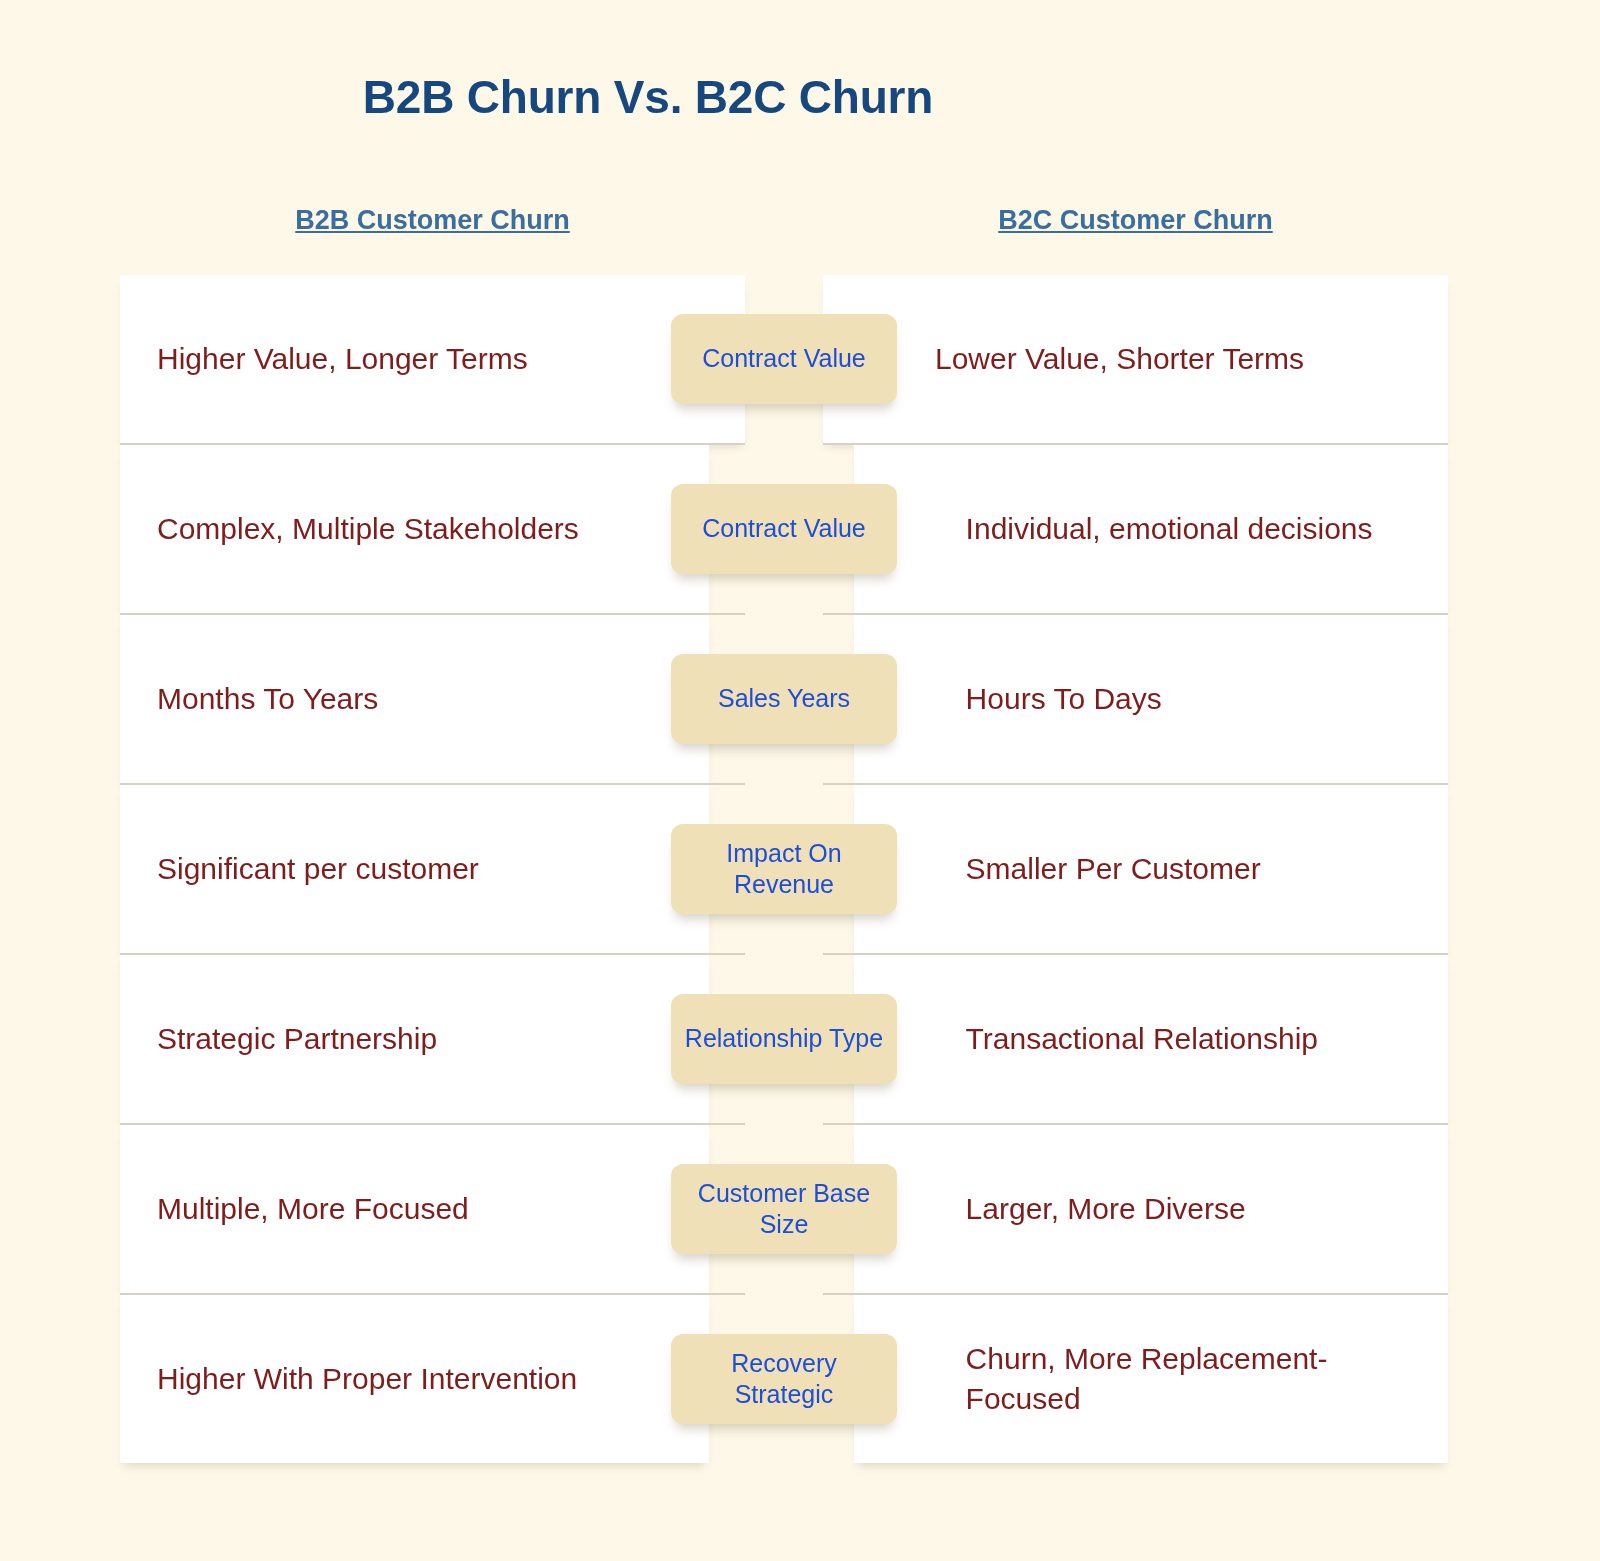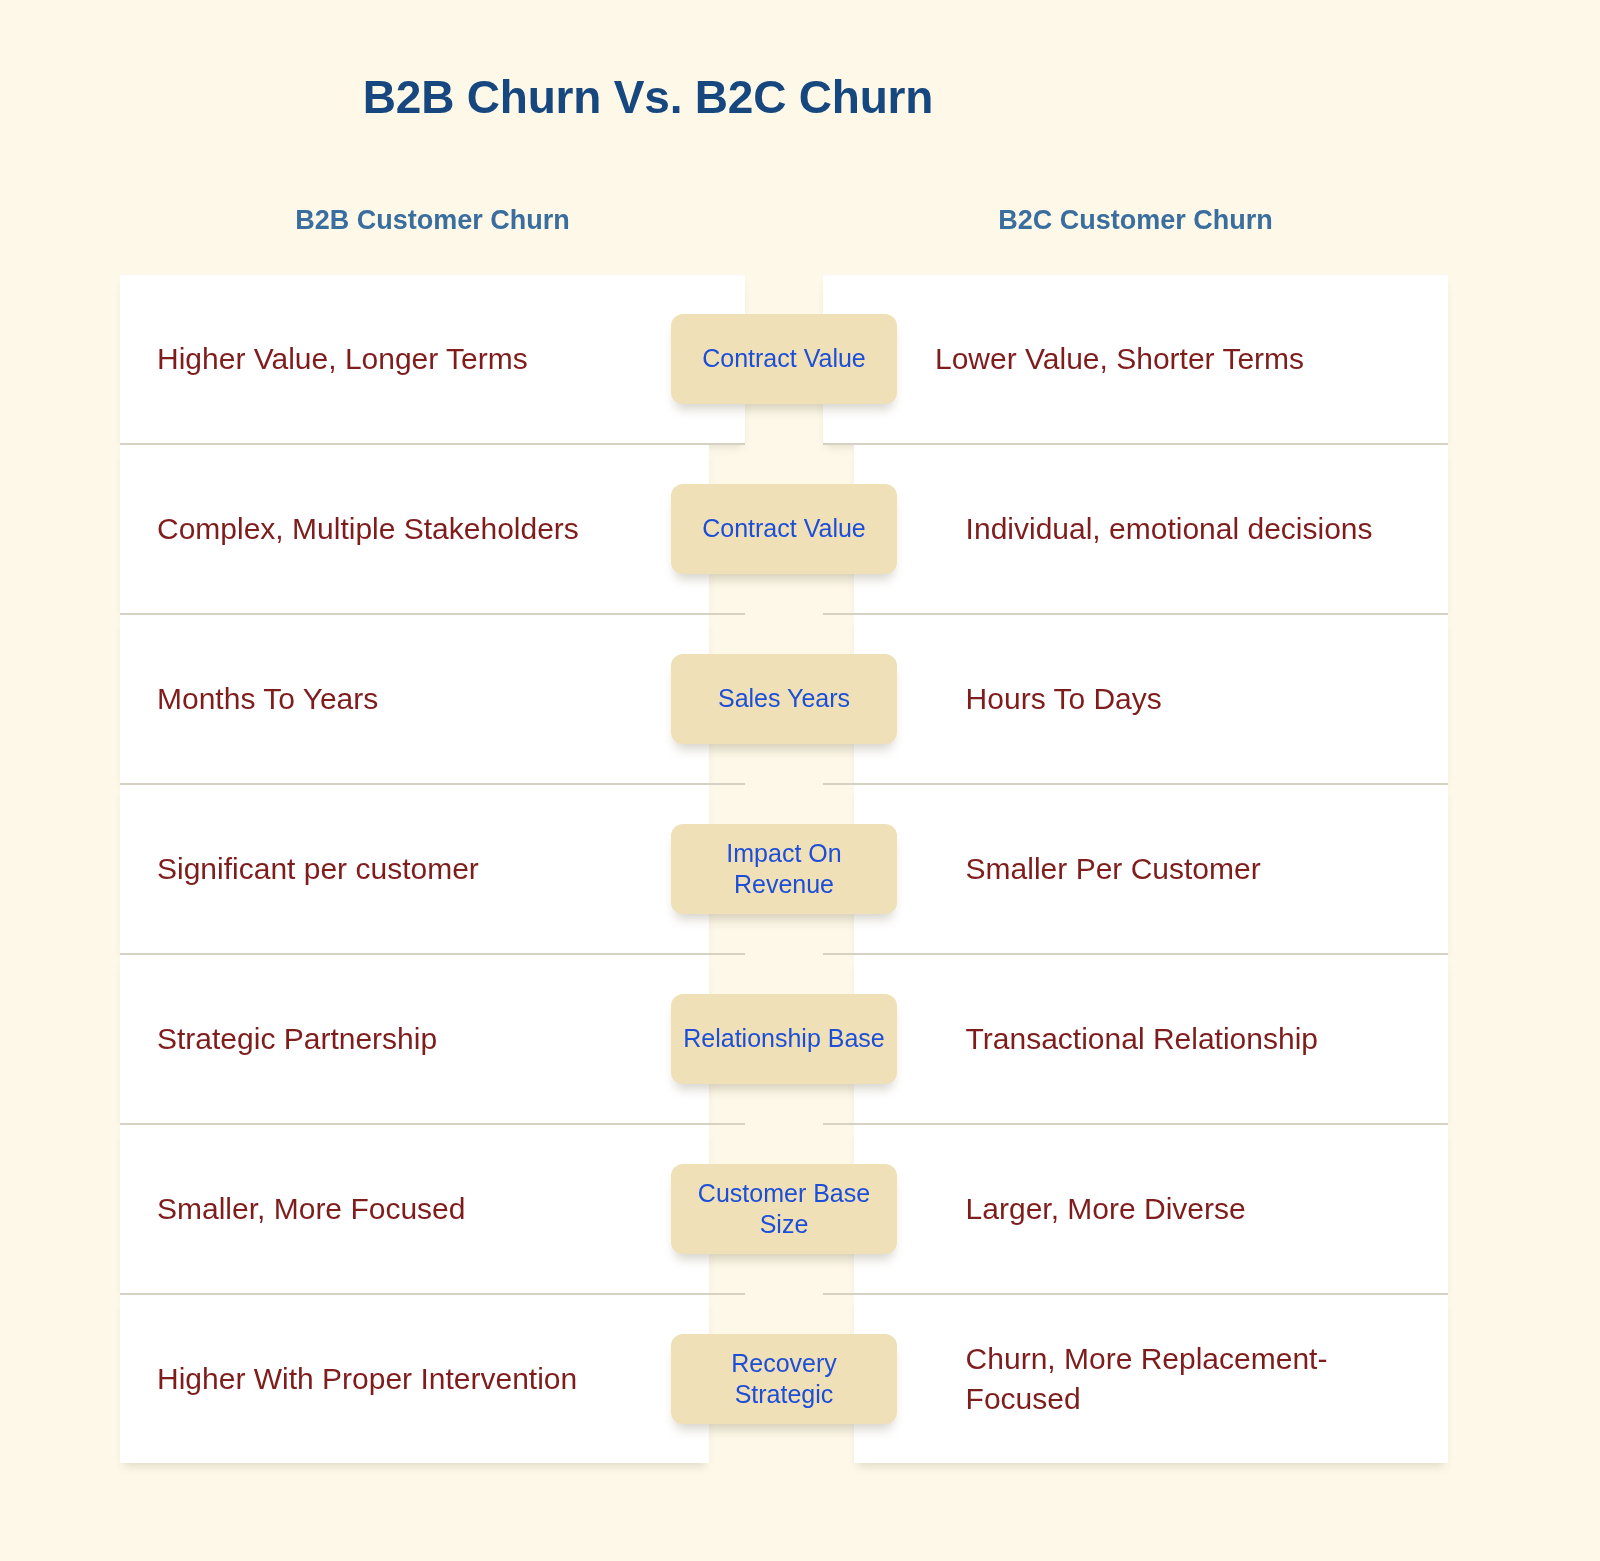--- a/index.html
+++ b/index.html
@@ -39,20 +39,21 @@
     top: 205px;
     left: 120px;
     width: 1328px;
     display: flex;
   }
   .col-header {
     font-size: 27px;
     font-weight: bold;
     color: #3A6E9E;
     text-align: center;
+    text-decoration: underline;
   }
   .col-header.left  { width: 625px; }
   .col-header.mid   { width: 78px; }
   .col-header.right { width: 625px; }
 
   
   .table {
     position: absolute;
     top: 275px;
     left: 120px;
@@ -211,27 +212,27 @@
 
     <div class="row">
       <div class="cell left">
         <span class="cell-text">Strategic Partnership</span>
       </div>
       <div class="gap"></div>
       <div class="cell right">
         <span class="cell-text">Transactional Relationship</span>
       </div>
       <div class="badge">
-        <span class="badge-text">Relationship Base</span>
-      </div>
-    </div>
-
-    <div class="row">
-      <div class="cell left">
-        <span class="cell-text">Smaller, More Focused</span>
+        <span class="badge-text">Relationship Type</span>
+      </div>
+    </div>
+
+    <div class="row">
+      <div class="cell left">
+        <span class="cell-text">Multiple, More Focused</span>
       </div>
       <div class="gap"></div>
       <div class="cell right">
         <span class="cell-text">Larger, More Diverse</span>
       </div>
       <div class="badge">
         <span class="badge-text">Customer Base Size</span>
       </div>
     </div>
 

